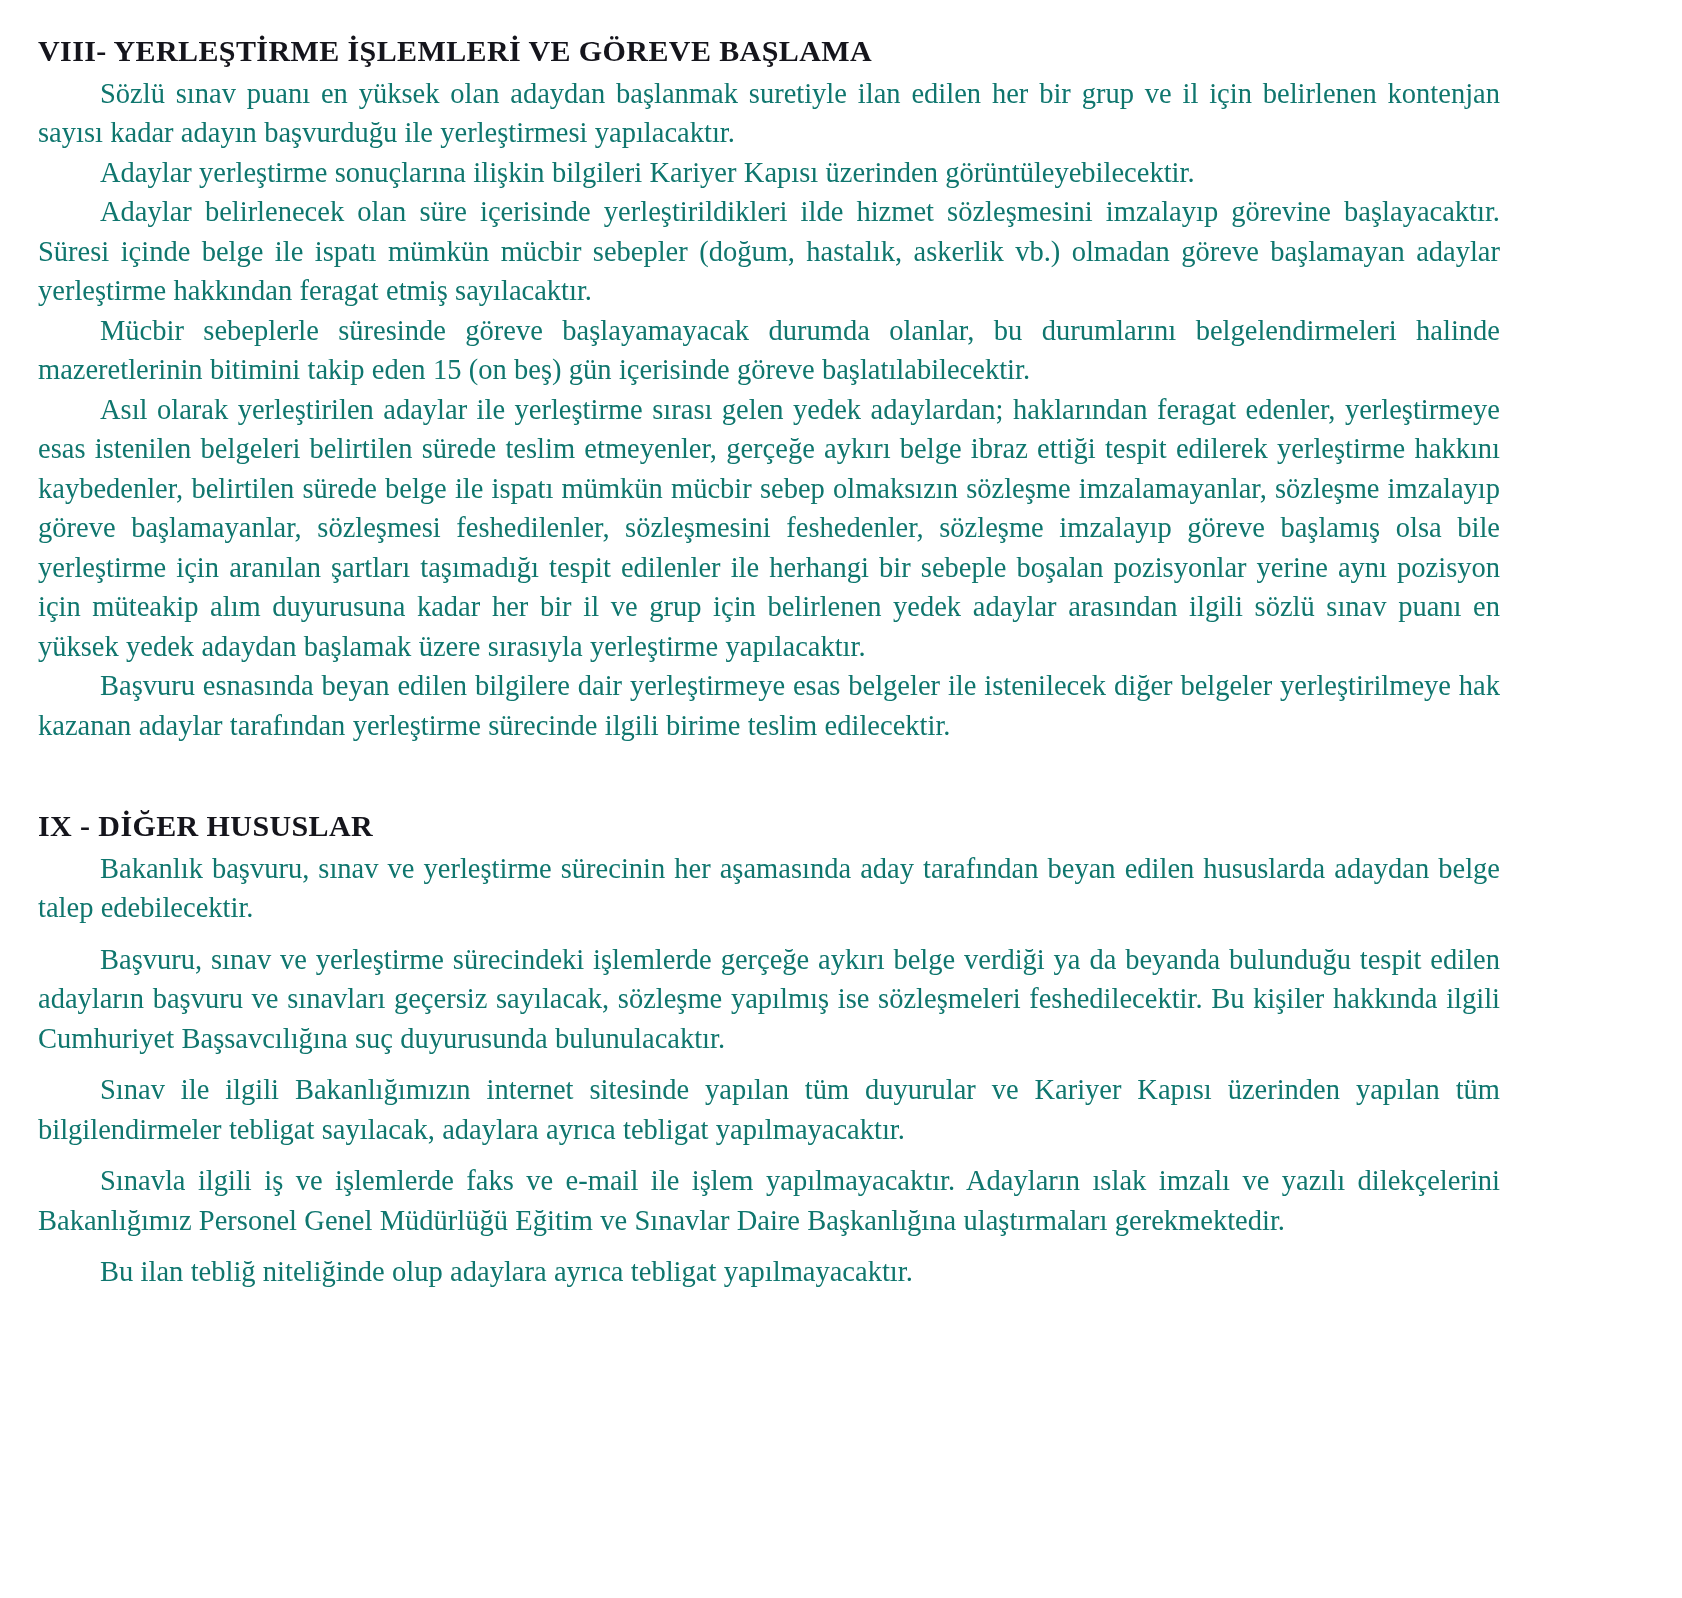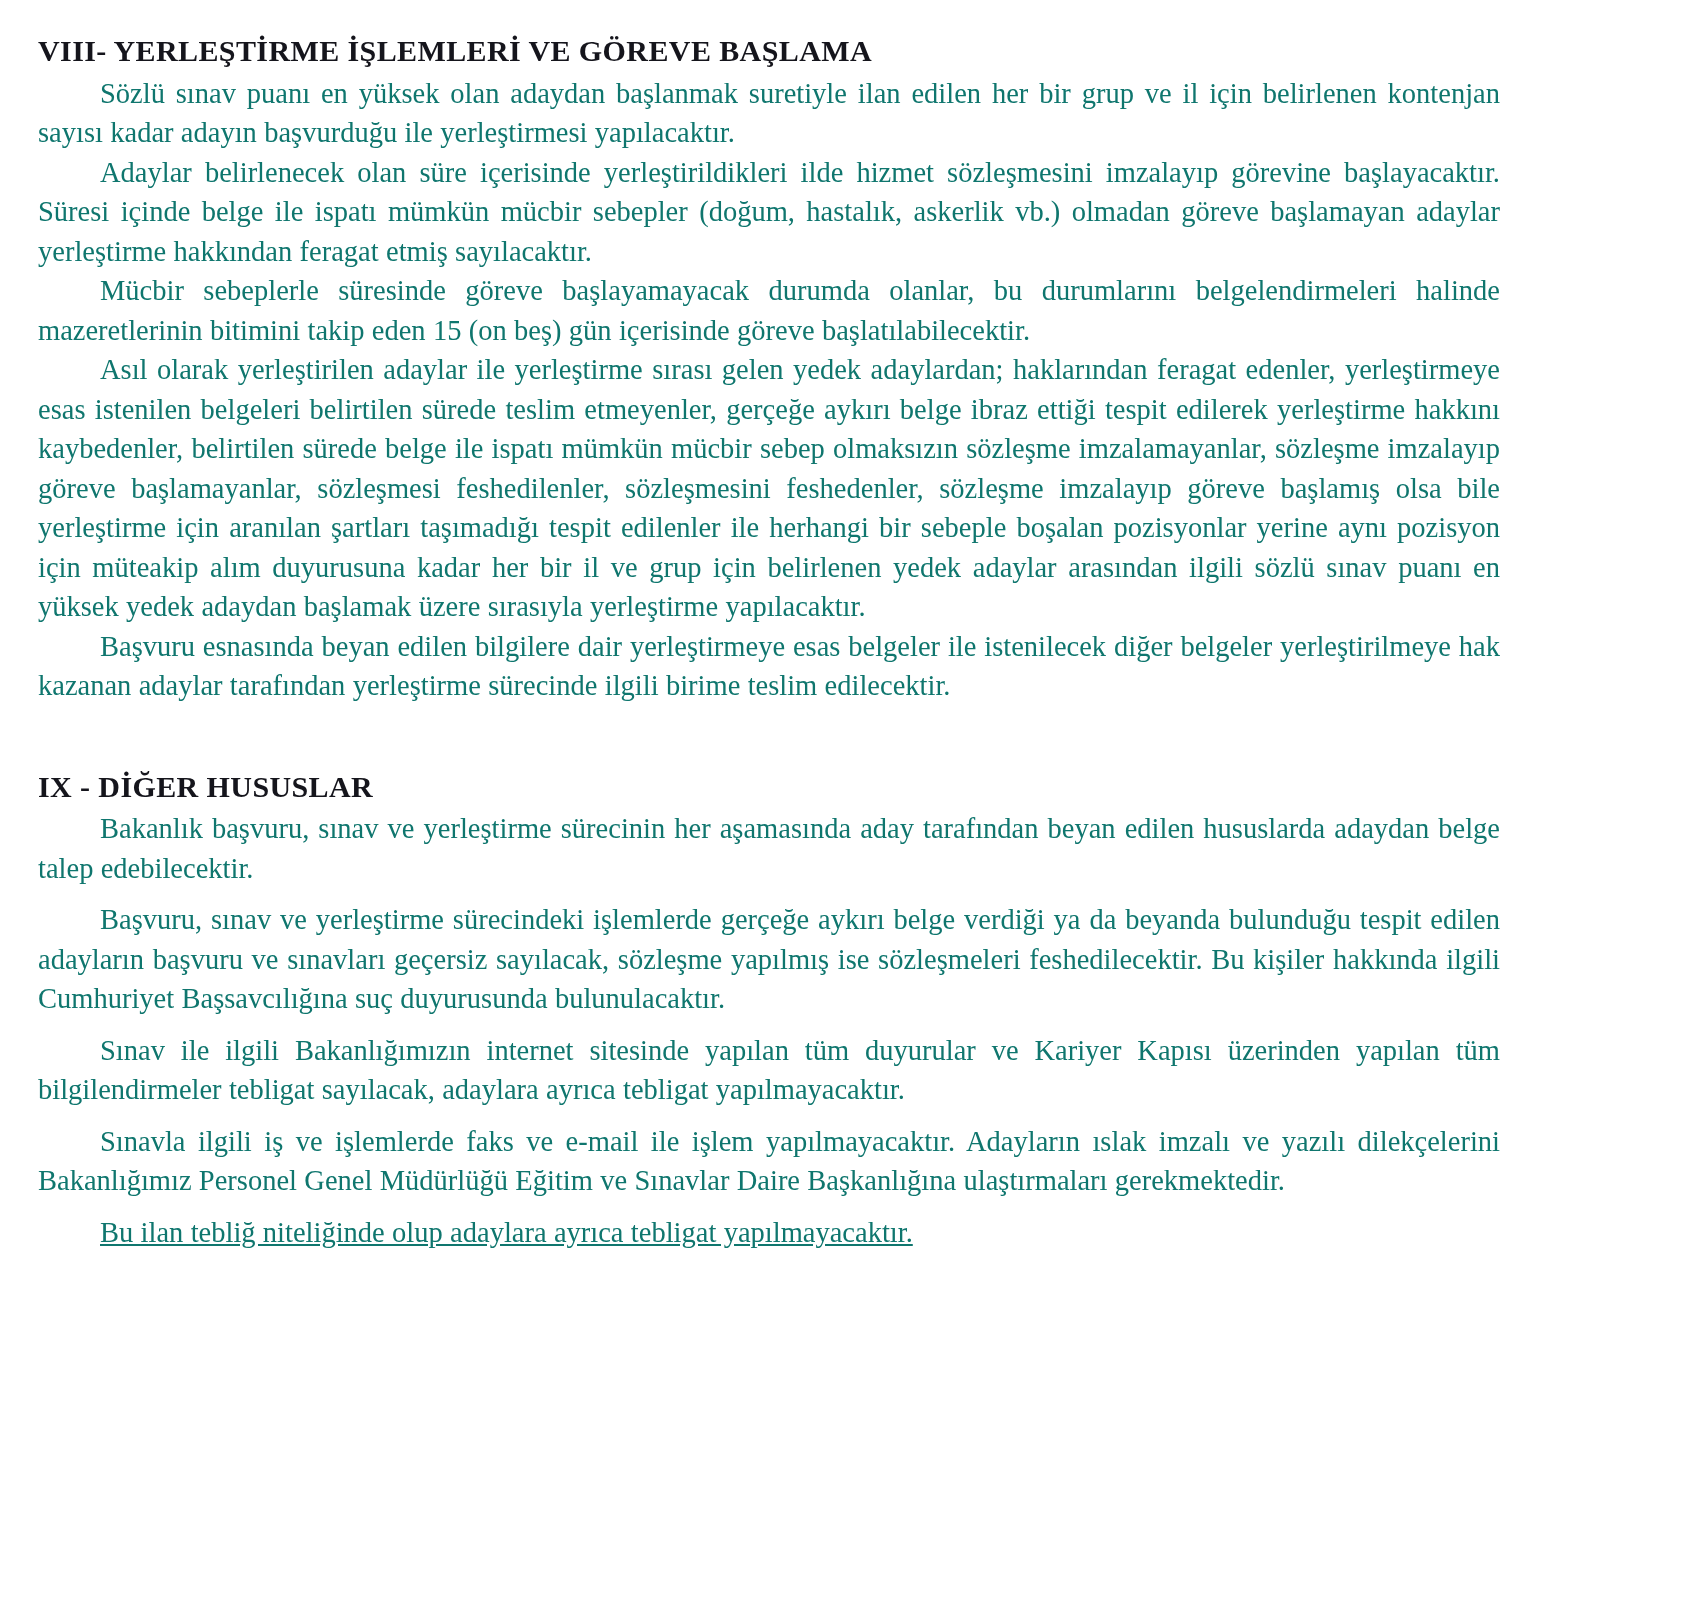--- a/index.html
+++ b/index.html
@@ -60,32 +60,33 @@
   }
 
   
   .para, .section-heading {
     -webkit-font-smoothing: antialiased;
   }
 
   .block-viii .para + .para { margin-top: 0; }
   .block-ix  .para + .para { margin-top: 12px; }
 
-  .last-para { margin-top: 0; text-decoration: underline; }
+  .last-para { margin-top: 0; }
 </style>
 </head>
 <body>
 
 <div class="page">
 
   <section class="block-viii">
 
     <h2 class="section-heading" id="heading-viii">VIII- YERLEŞTİRME İŞLEMLERİ VE GÖREVE BAŞLAMA</h2>
 
     <p class="para">Sözlü sınav puanı en yüksek olan adaydan başlanmak suretiyle ilan edilen her bir grup ve il için belirlenen kontenjan sayısı kadar adayın başvurduğu ile yerleştirmesi yapılacaktır.</p>
+    <p class="para">Adaylar yerleştirme sonuçlarına ilişkin bilgileri Kariyer Kapısı üzerinden görüntüleyebilecektir.</p>
     <p class="para">Adaylar belirlenecek olan süre içerisinde yerleştirildikleri ilde hizmet sözleşmesini imzalayıp görevine başlayacaktır. Süresi içinde belge ile ispatı mümkün mücbir sebepler (doğum, hastalık, askerlik vb.) olmadan göreve başlamayan adaylar yerleştirme hakkından feragat etmiş sayılacaktır.</p>
     <p class="para">Mücbir sebeplerle süresinde göreve başlayamayacak durumda olanlar, bu durumlarını belgelendirmeleri halinde mazeretlerinin bitimini takip eden 15 (on beş) gün içerisinde göreve başlatılabilecektir.</p>
     <p class="para">Asıl olarak yerleştirilen adaylar ile yerleştirme sırası gelen yedek adaylardan; haklarından feragat edenler, yerleştirmeye esas istenilen belgeleri belirtilen sürede teslim etmeyenler, gerçeğe aykırı belge ibraz ettiği tespit edilerek yerleştirme hakkını kaybedenler, belirtilen sürede belge ile ispatı mümkün mücbir sebep olmaksızın sözleşme imzalamayanlar, sözleşme imzalayıp göreve başlamayanlar, sözleşmesi feshedilenler, sözleşmesini feshedenler, sözleşme imzalayıp göreve başlamış olsa bile yerleştirme için aranılan şartları taşımadığı tespit edilenler ile herhangi bir sebeple boşalan pozisyonlar yerine aynı pozisyon için müteakip alım duyurusuna kadar her bir il ve grup için belirlenen yedek adaylar arasından ilgili sözlü sınav puanı en yüksek yedek adaydan başlamak üzere sırasıyla yerleştirme yapılacaktır.</p>
     <p class="para">Başvuru esnasında beyan edilen bilgilere dair yerleştirmeye esas belgeler ile istenilecek diğer belgeler yerleştirilmeye hak kazanan adaylar tarafından yerleştirme sürecinde ilgili birime teslim edilecektir.</p>
 
   </section>
 
   <section class="block-ix">
 
     <h2 class="section-heading" id="heading-ix">IX - DİĞER HUSUSLAR</h2>

